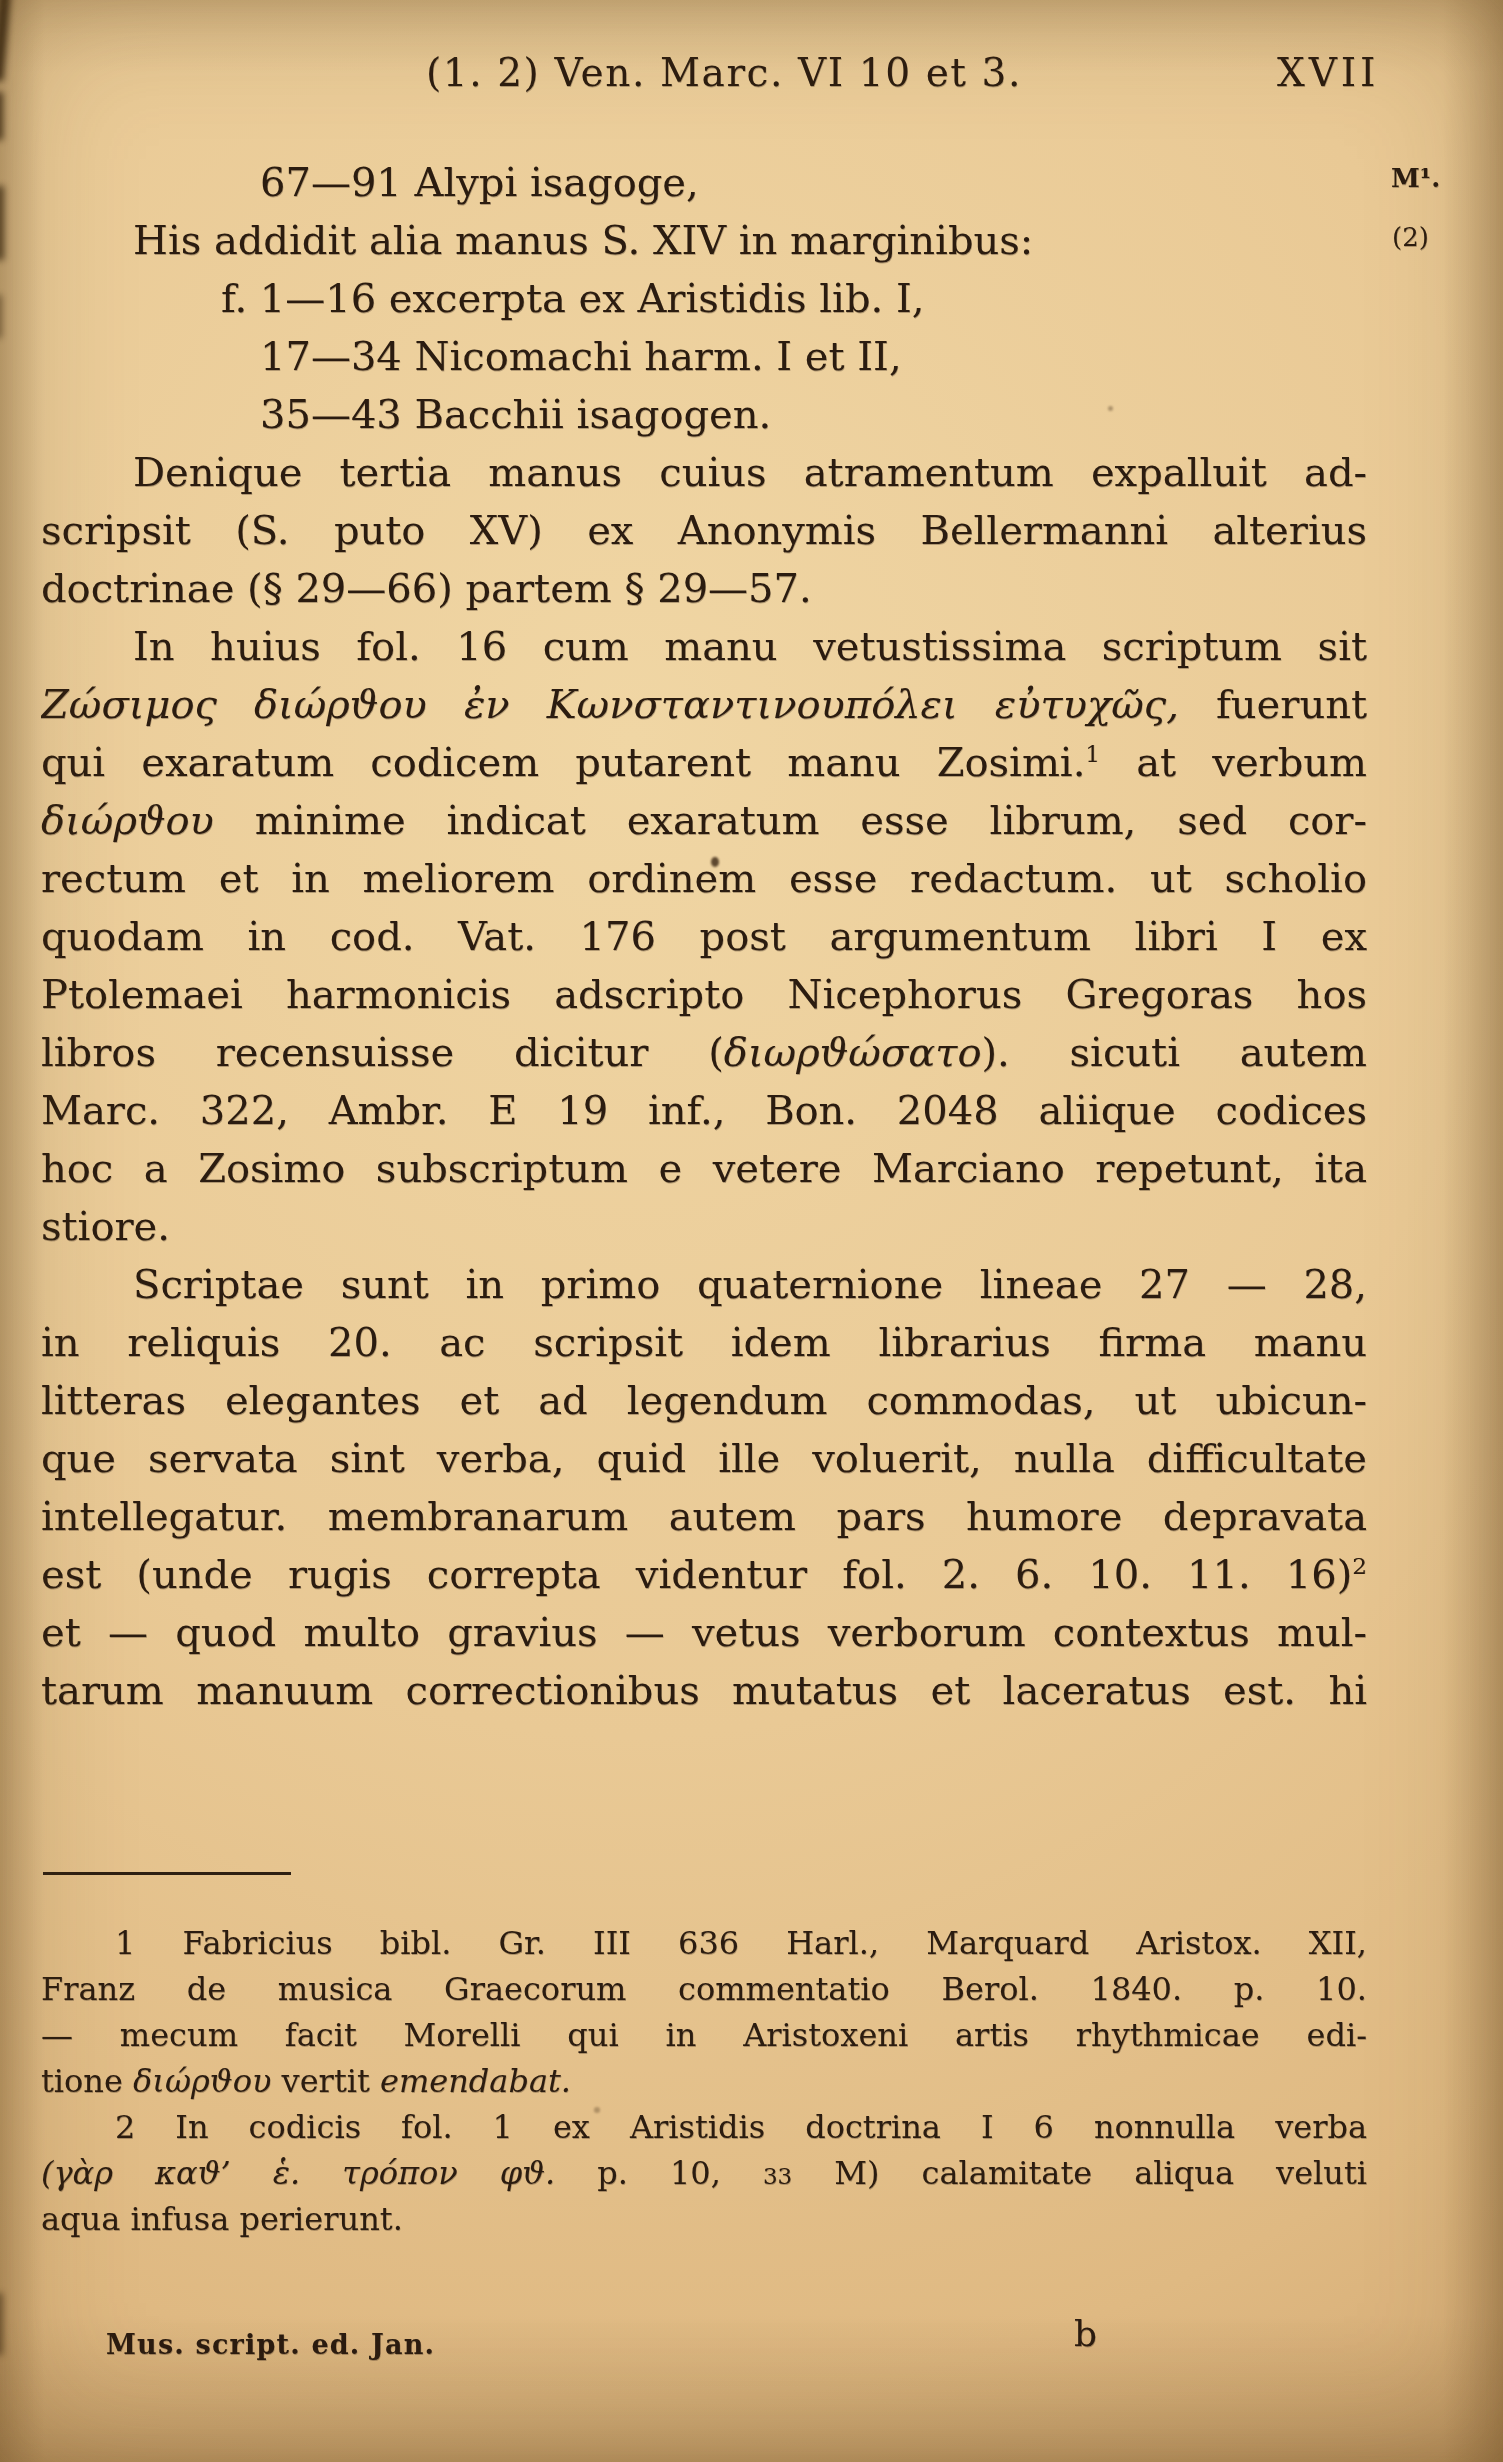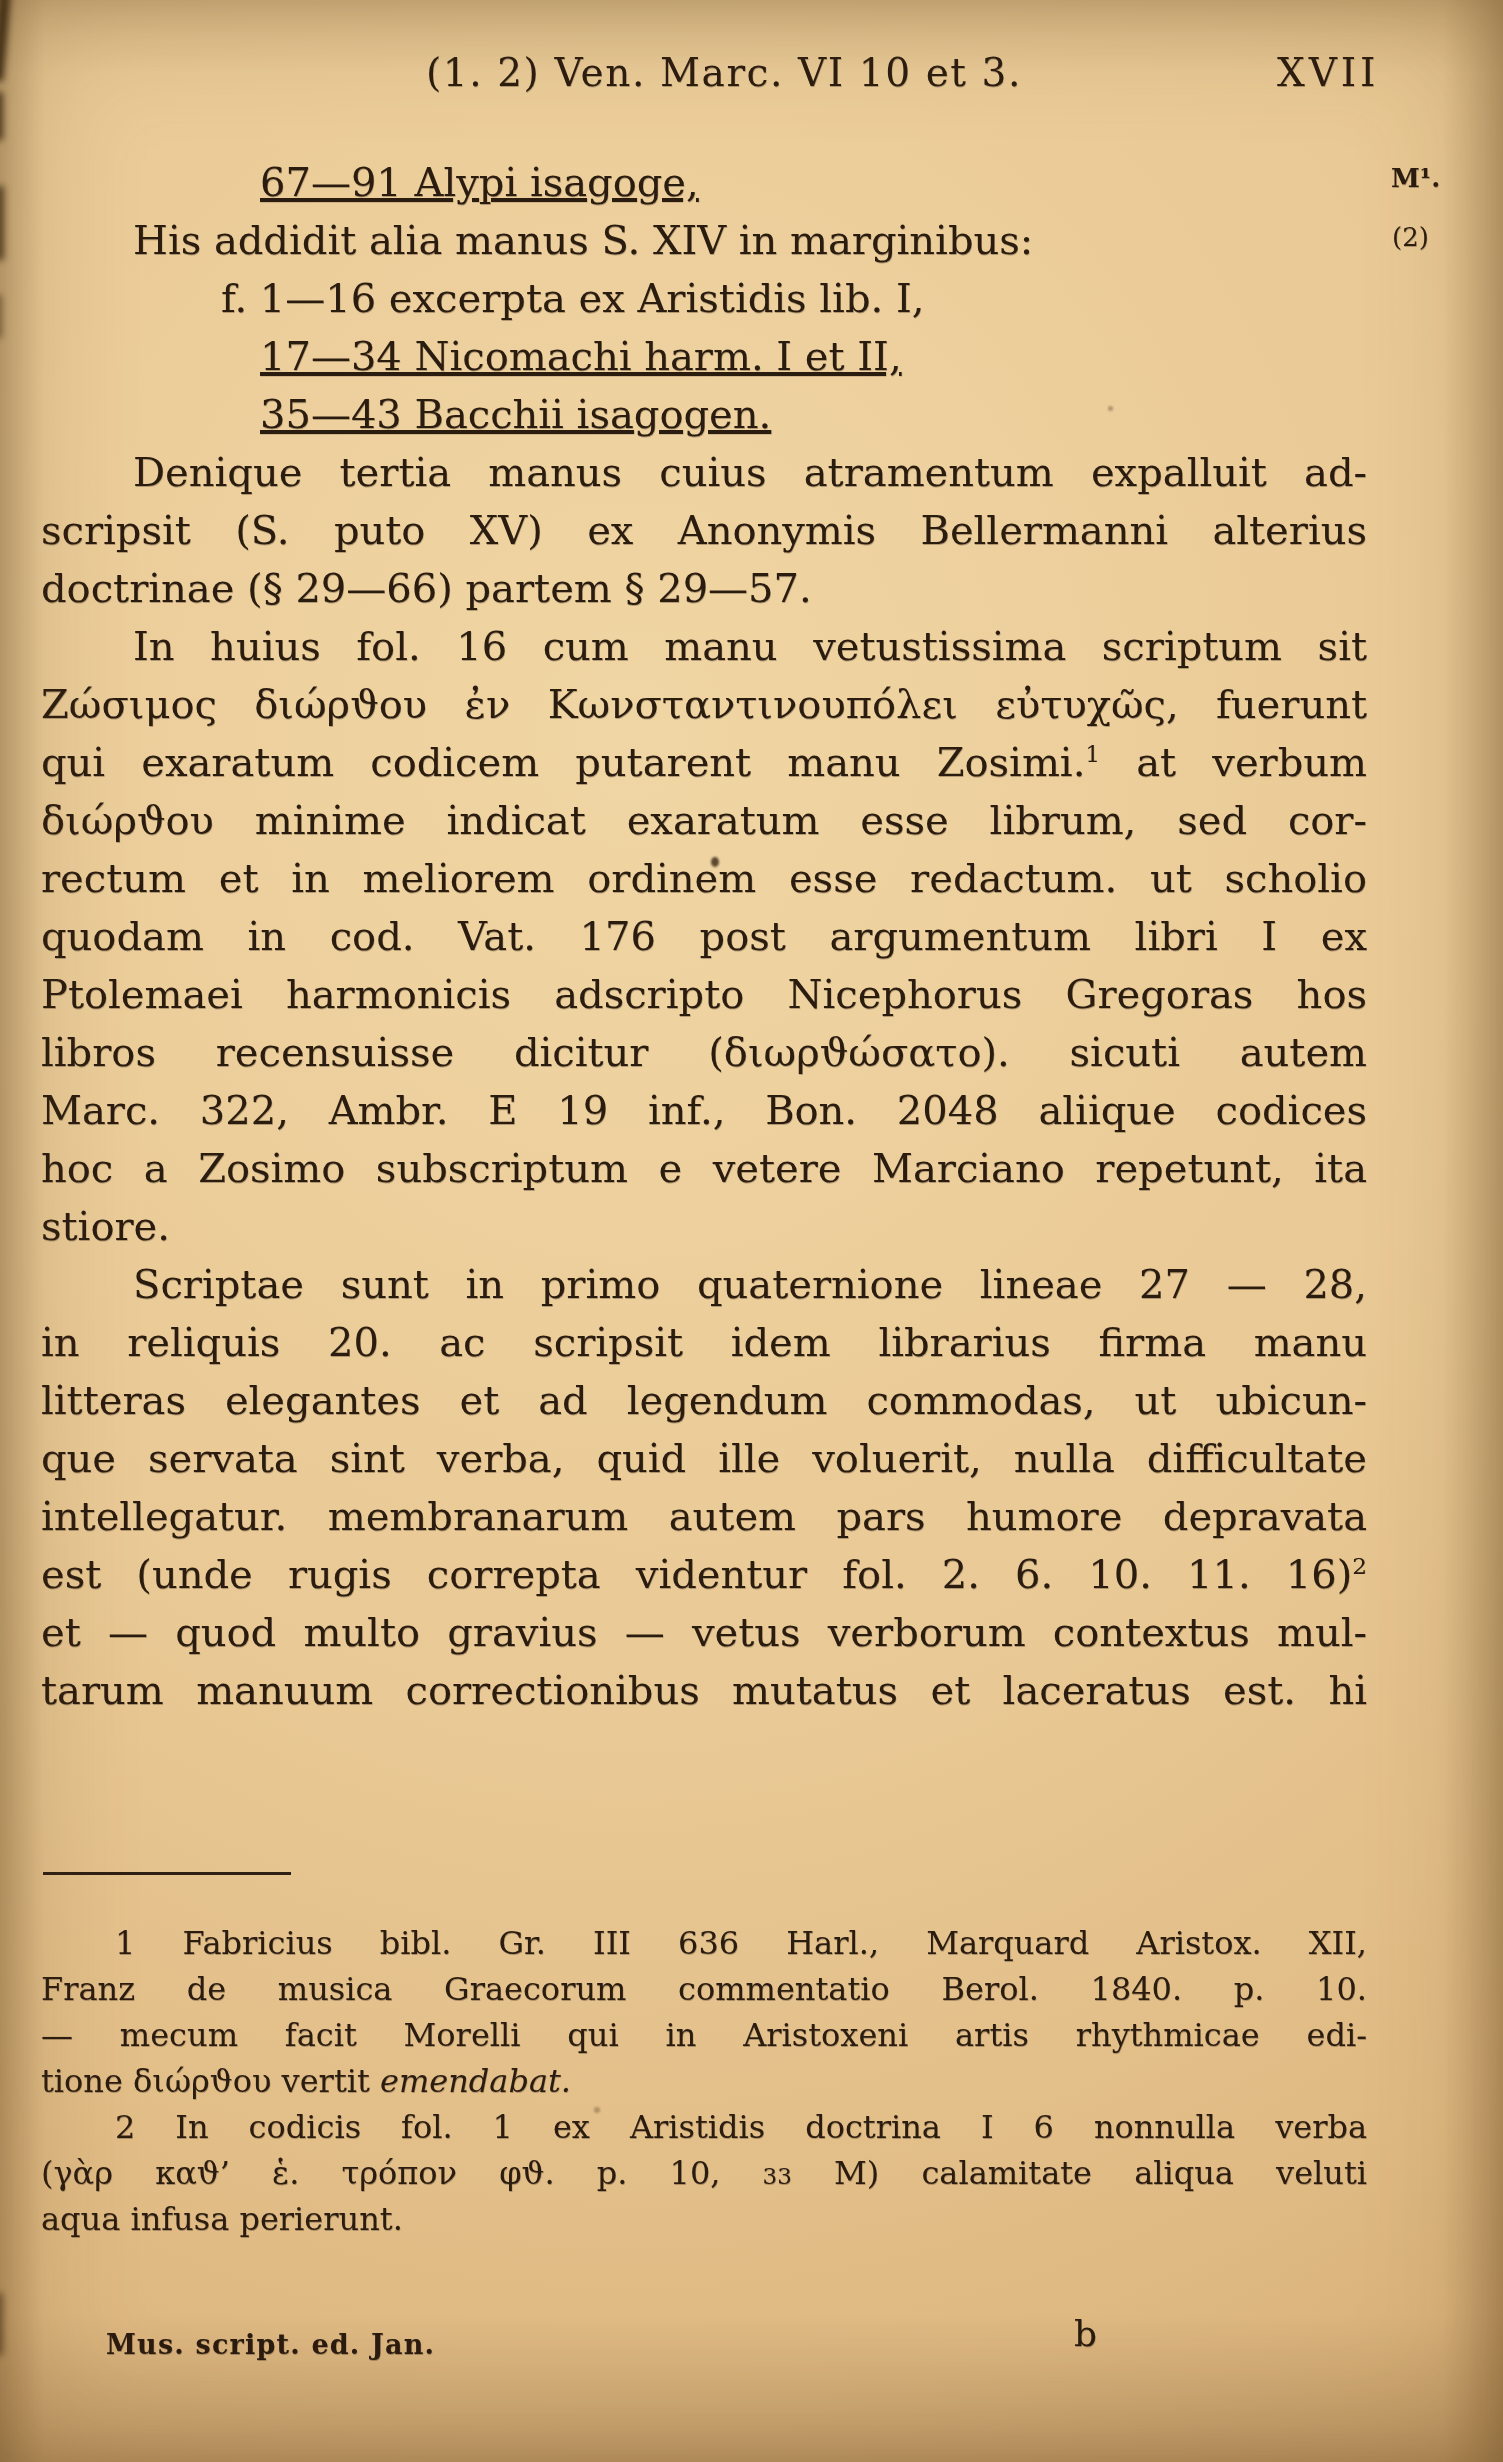--- a/index.html
+++ b/index.html
@@ -31,23 +31,23 @@
   .mn { position:absolute; font-size:26px; line-height:28px; }
   .mn1 { left:1391px; top:164px; font-weight:bold; }
   .mn2 { left:1392px; top:223px; }
 
   
   .tb { position:absolute; top:153px; left:41px; width:1326px;
         font-size:40px; line-height:58px; }
   .ln { height:58px; overflow:hidden; }
   .j  { text-align:justify; text-align-last:justify; }
   .ind { text-indent:92px; }
-  .p285 { padding-left:219px;text-decoration:underline; }
+  .p285 { padding-left:219px; }
   .p235 { padding-left:180px; }
-  .gk { }
+  .gk { font-style:italic; }
   .it { font-style:italic; }
   sup.fn { font-size:0.58em; vertical-align:super; line-height:0; }
 
   
   .rule { position:absolute; top:1872px; left:43px; width:248px; height:3.1px; background:#2e2013; }
 
   
   .fns { position:absolute; top:1920px; left:41px; width:1326px;
          font-size:32px; line-height:46px; }
   .fl { height:46px; overflow:hidden; }

